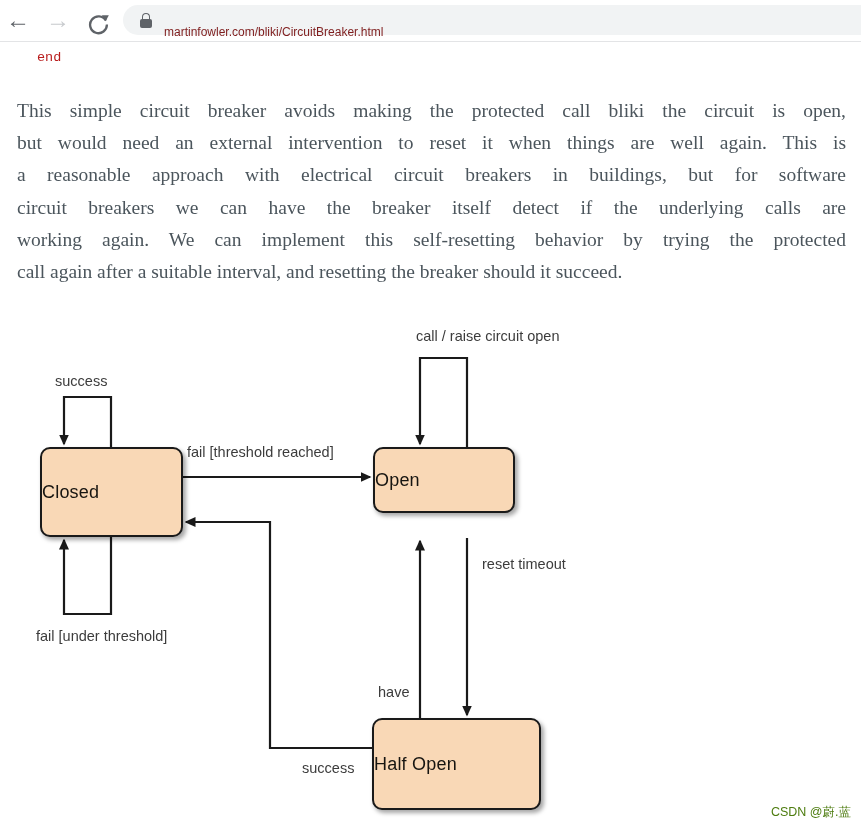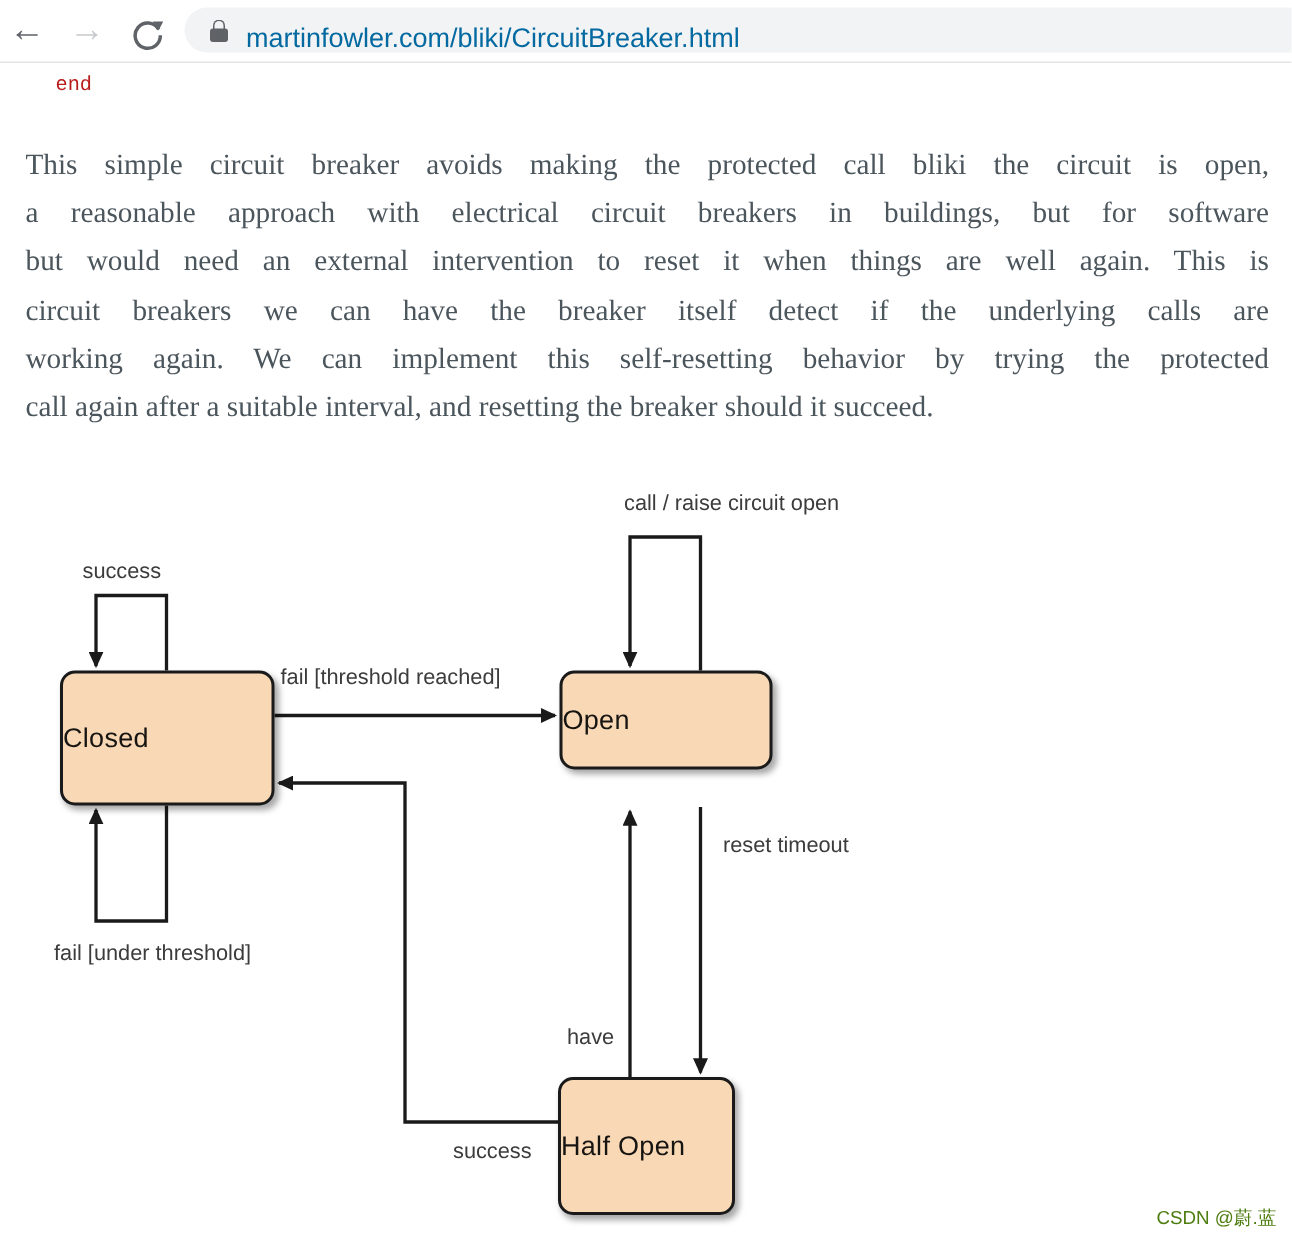--- a/index.html
+++ b/index.html
@@ -15,38 +15,38 @@
   .nav-back{left:2px;}
   .nav-fwd{left:42px;color:#c8cbce;}
   .nav-refresh{left:82px;top:9px;}
   .url-pill{position:absolute;left:123px;top:5px;width:760px;height:30px;background:#f1f3f4;
     border-radius:16px;}
   .lock{position:absolute;left:17px;top:8px;width:12px;height:15px;}
   .lock .shackle{position:absolute;left:2px;top:0;width:8px;height:8px;box-sizing:border-box;
     border:1.8px solid #5f6368;border-bottom:none;border-radius:4px 4px 0 0;}
   .lock .body{position:absolute;left:0;top:6px;width:12px;height:9px;background:#5f6368;
     border-radius:2px;}
-  .url-text{position:absolute;left:41px;top:10px;font-size:18px;color:#0369a1;white-space:nowrap;}
+  .url-text{position:absolute;left:41px;top:20px;font-size:12px;color:#7f1d1d;white-space:nowrap;}
   
   .code-end{position:absolute;left:37px;top:50px;font-family:"Liberation Mono",monospace;
     font-size:13.5px;color:#b91c1c;}
   .paragraph{position:absolute;left:17px;top:95px;width:829px;}
   .pline{font-family:"Liberation Serif",serif;font-size:19.5px;line-height:32.2px;color:#4b555c;}
   .just{text-align:justify;text-align-last:justify;}
   
   .diagram{position:absolute;left:0;top:310px;width:861px;height:520px;}
   .wires{position:absolute;left:0;top:0;}
   .wire{fill:none;stroke:#1a1a1a;stroke-width:2.2;}
   .state{position:absolute;box-sizing:border-box;display:flex;align-items:center;justify-content:flex-start;
     background:#f9d8b6;border:2.5px solid #1a1a1a;border-radius:10px;
     box-shadow:2.5px 3px 4px rgba(0,0,0,0.35);
     font-weight:normal;font-size:18px;color:#171511;letter-spacing:0.2px;}
   .state-closed{left:40px;top:137px;width:143px;height:90px;}
   .state-open{left:373px;top:137px;width:142px;height:66px;}
-  .state-half{left:372px;top:408px;width:118px;height:92px;}
+  .state-half{left:372px;top:408px;width:169px;height:92px;}
   .tlabel{position:absolute;font-size:14.5px;color:#3c3c3c;white-space:nowrap;}
   
   .watermark{position:absolute;right:10px;top:804px;font-size:12.5px;color:#4d7c0f;}
 </style>
 </head>
 <body>
 
 <div>
 
   <header class="toolbar">
@@ -64,22 +64,22 @@
         <span class="body"></span>
       </span>
       <span class="url-text">martinfowler.com/bliki/CircuitBreaker.html</span>
     </div>
   </header>
 
   <div class="code-end">end</div>
 
   <div class="paragraph">
     <div class="pline just">This simple circuit breaker avoids making the protected call bliki the circuit is open,</div>
+    <div class="pline just">but would need an external intervention to reset it when things are well again. This is</div>
     <div class="pline just">a reasonable approach with electrical circuit breakers in buildings, but for software</div>
-    <div class="pline just">but would need an external intervention to reset it when things are well again. This is</div>
     <div class="pline just">circuit breakers we can have the breaker itself detect if the underlying calls are</div>
     <div class="pline just">working again. We can implement this self-resetting behavior by trying the protected</div>
     <div class="pline">call again after a suitable interval, and resetting the breaker should it succeed.</div>
   </div>
 
   <div class="diagram">
     <svg class="wires" width="861" height="520" viewBox="0 0 861 520">
       <defs>
         <marker id="arr" viewBox="0 0 11 10" markerWidth="11" markerHeight="10" refX="9.5" refY="5" orient="auto" markerUnits="userSpaceOnUse">
           <path d="M0,0 L11,5 L0,10 z" fill="#1a1a1a"></path>

